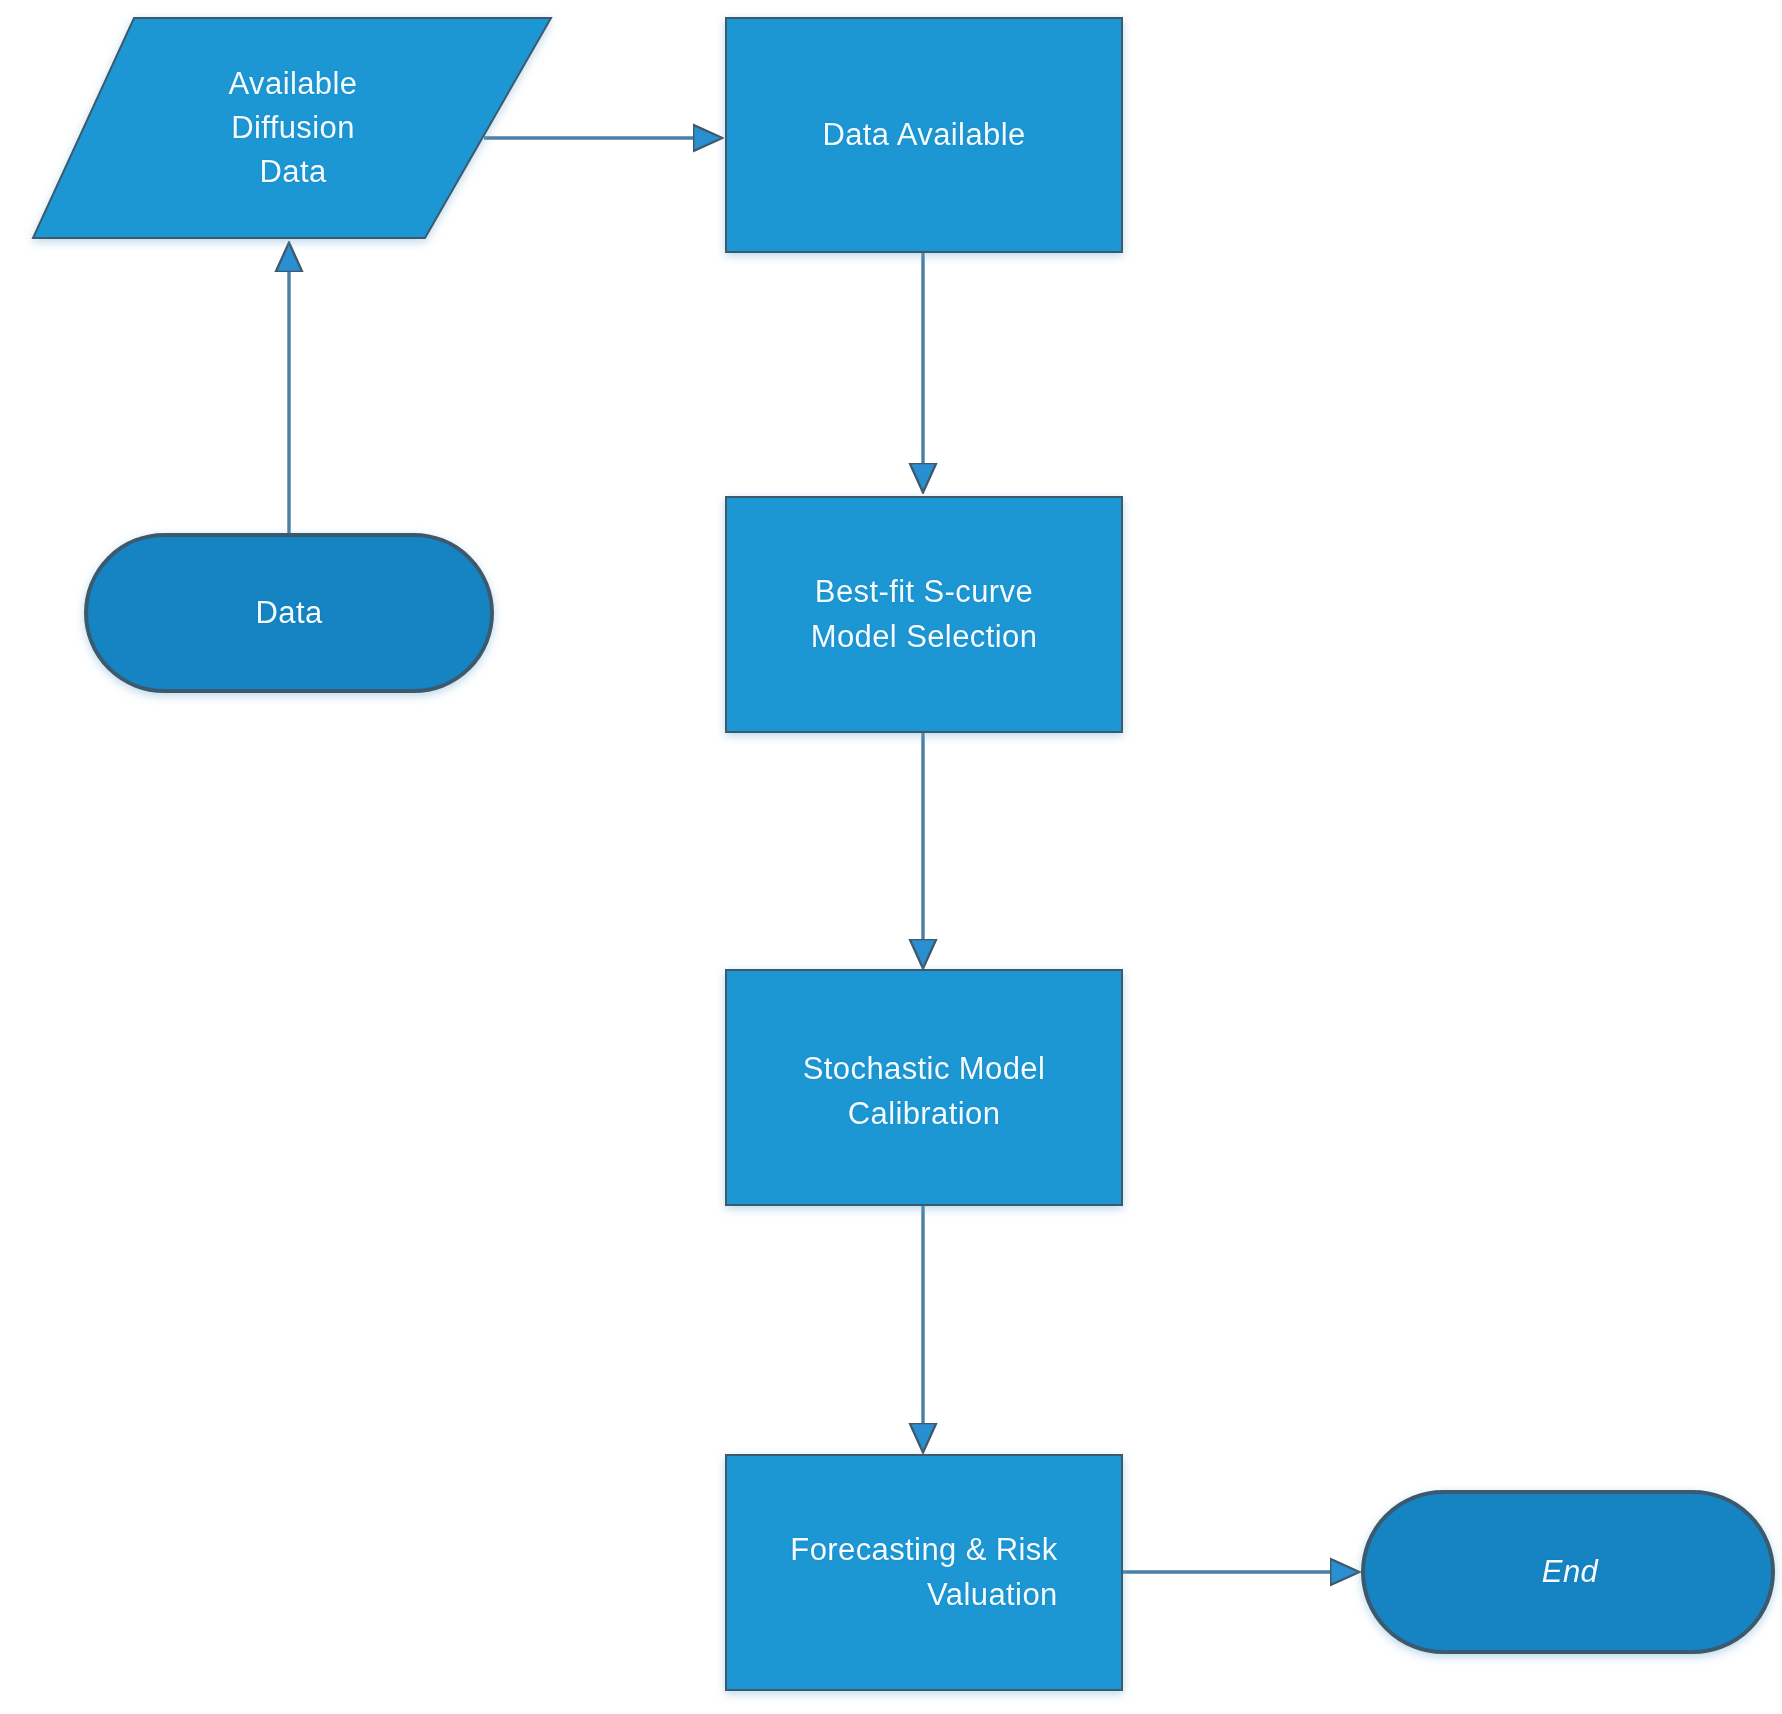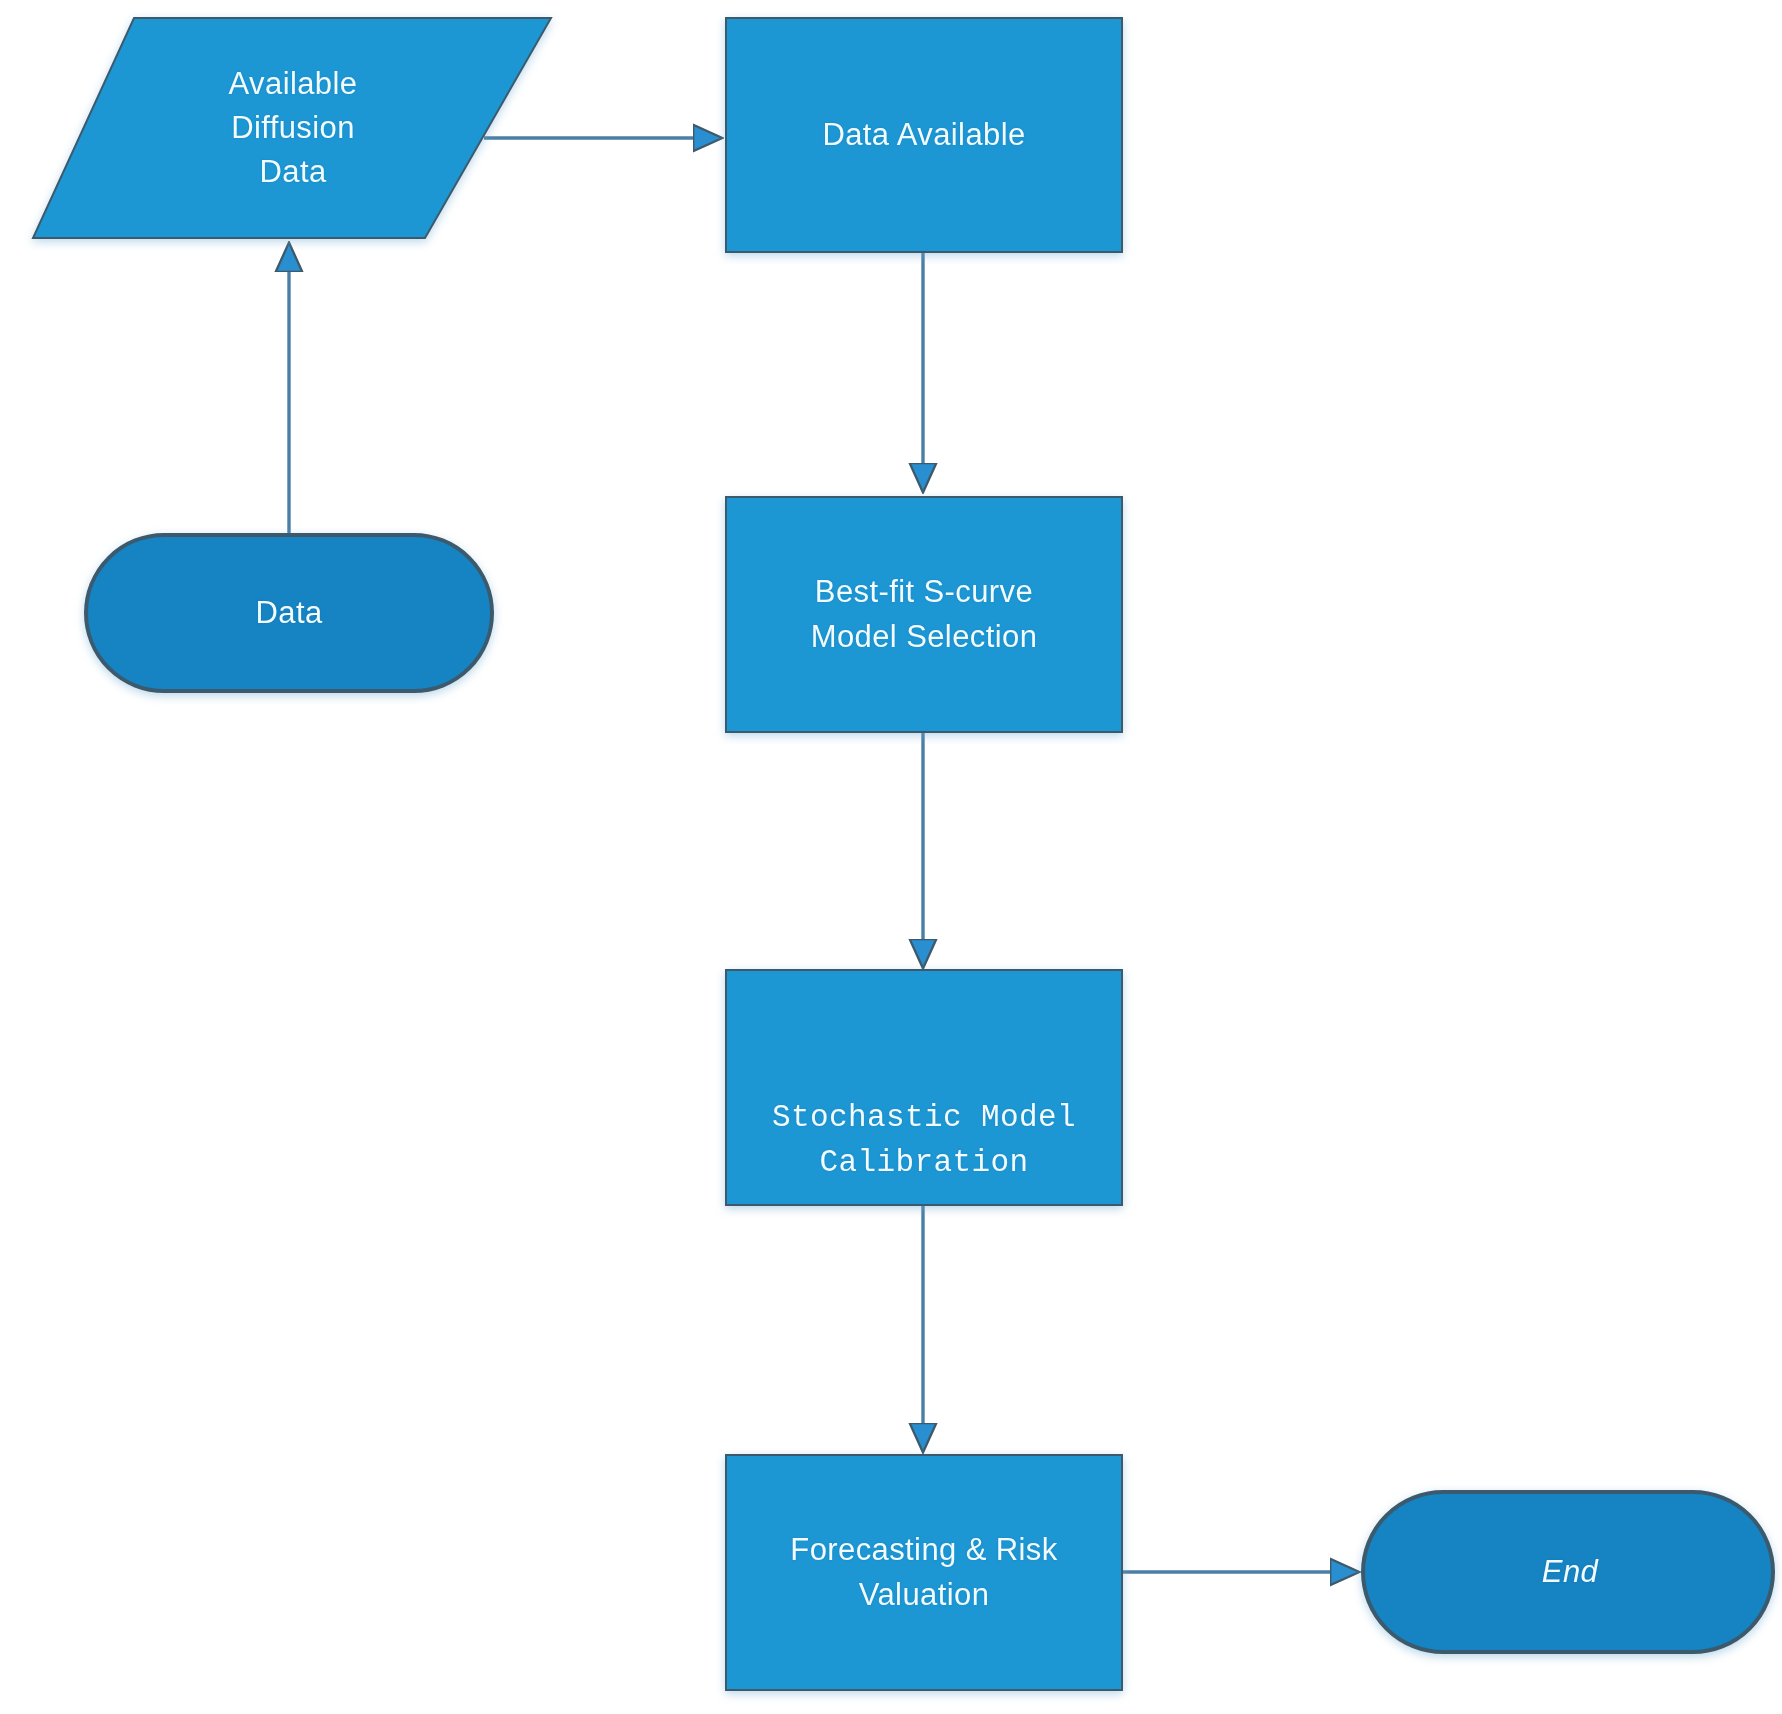--- a/index.html
+++ b/index.html
@@ -94,24 +94,24 @@
 Diffusion
 Data</div>
 
   <div class="node-label" style="left:718px; top:18px; width:396px; height:234px;">Data Available</div>
 
   <div class="node-label" style="left:78px; top:535px; width:406px; height:156px;">Data</div>
 
   <div class="node-label" style="left:710px; top:497px; width:412px; height:235px;">Best-fit S-curve
 Model Selection</div>
 
-  <div class="node-label" style="left:710px; top:1023px; width:412px; height:235px;font-family:Liberation Mono, monospace;">Stochastic Model
+  <div class="node-label" style="left:710px; top:974px; width:412px; height:235px;">Stochastic Model
 Calibration</div>
 
-  <div class="node-label" style="left:710px; top:1455px; width:412px; height:235px;">Forecasting &amp; Risk
+  <div class="node-label" style="left:710px; top:1455px; width:412px; height:235px;text-align:right;">Forecasting &amp; Risk
 Valuation</div>
 
   <div class="node-label" style="left:1357px; top:1492px; width:410px; height:160px;font-style:italic;">End</div>
 
   <div class="node-hit" style="left:25px; top:18px; width:518px; height:220px;"></div>
   <div class="node-hit" style="left:718px; top:18px; width:396px; height:234px;"></div>
   <div class="node-hit" style="left:78px; top:535px; width:406px; height:156px;"></div>
   <div class="node-hit" style="left:718px; top:497px; width:396px; height:235px;"></div>
   <div class="node-hit" style="left:718px; top:970px; width:396px; height:235px;"></div>
   <div class="node-hit" style="left:718px; top:1455px; width:396px; height:235px;"></div>

